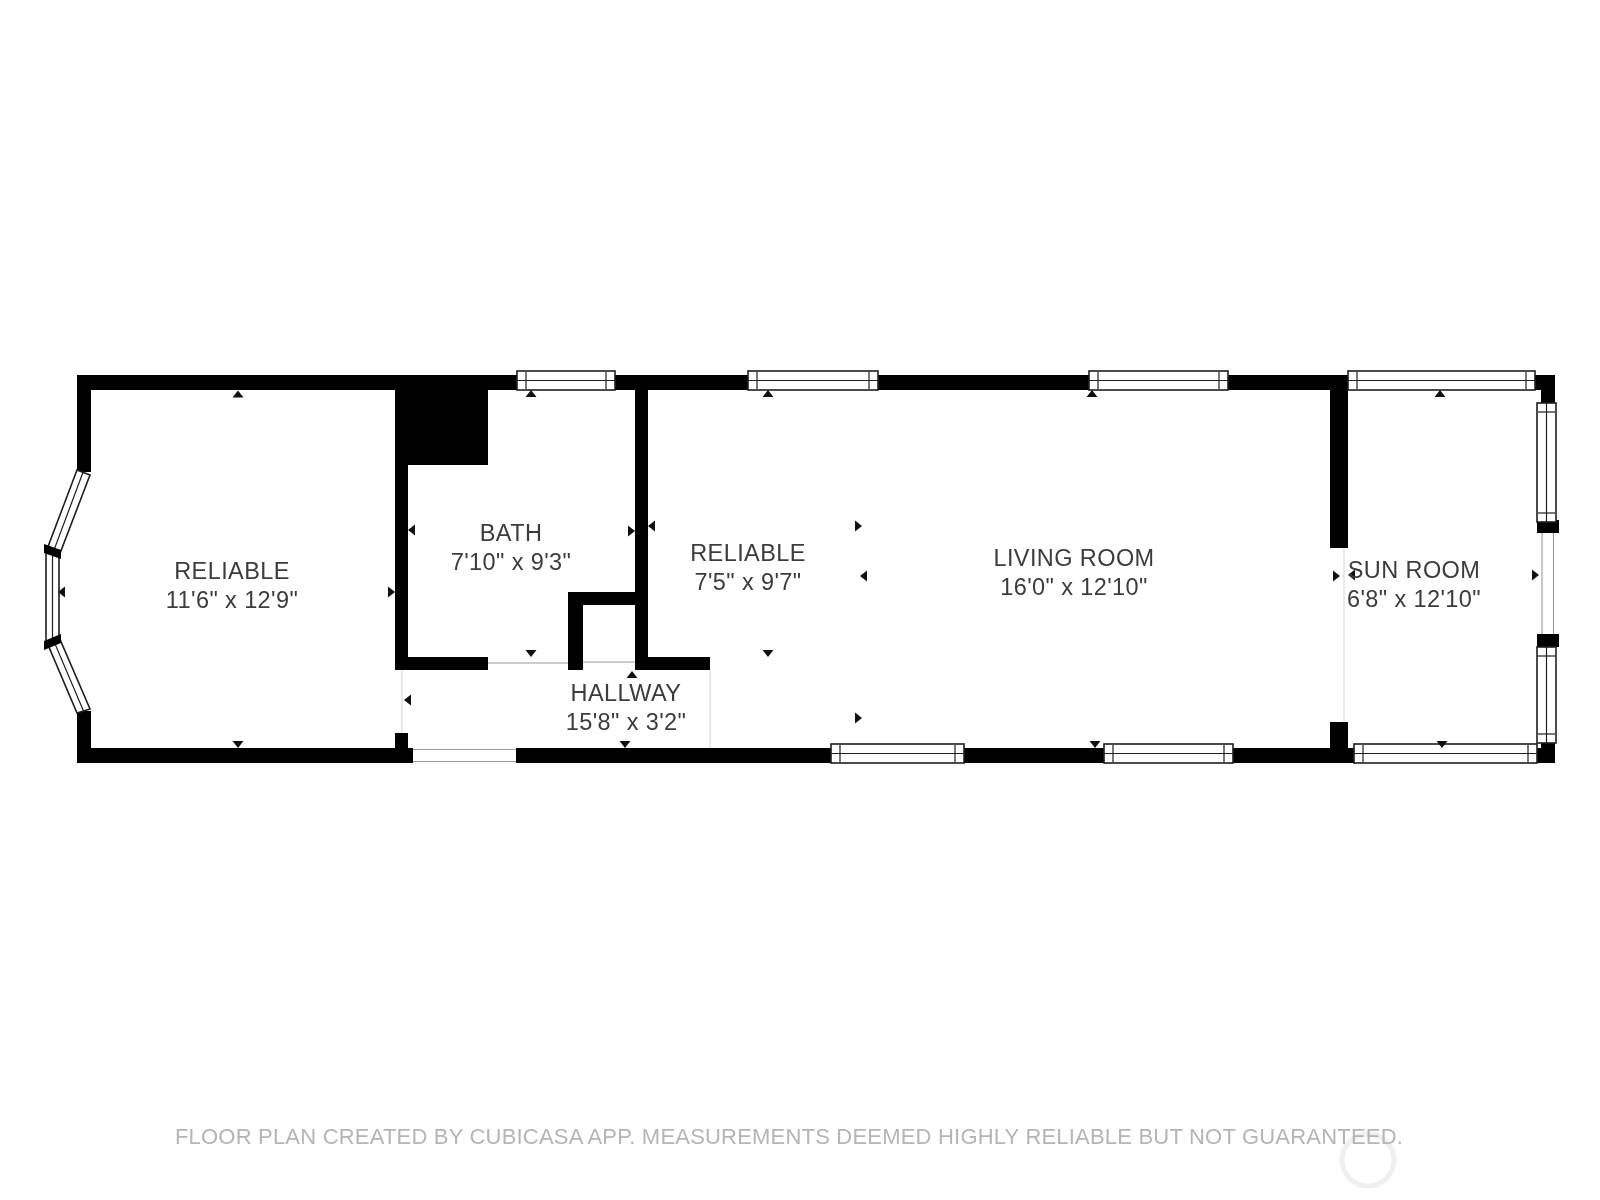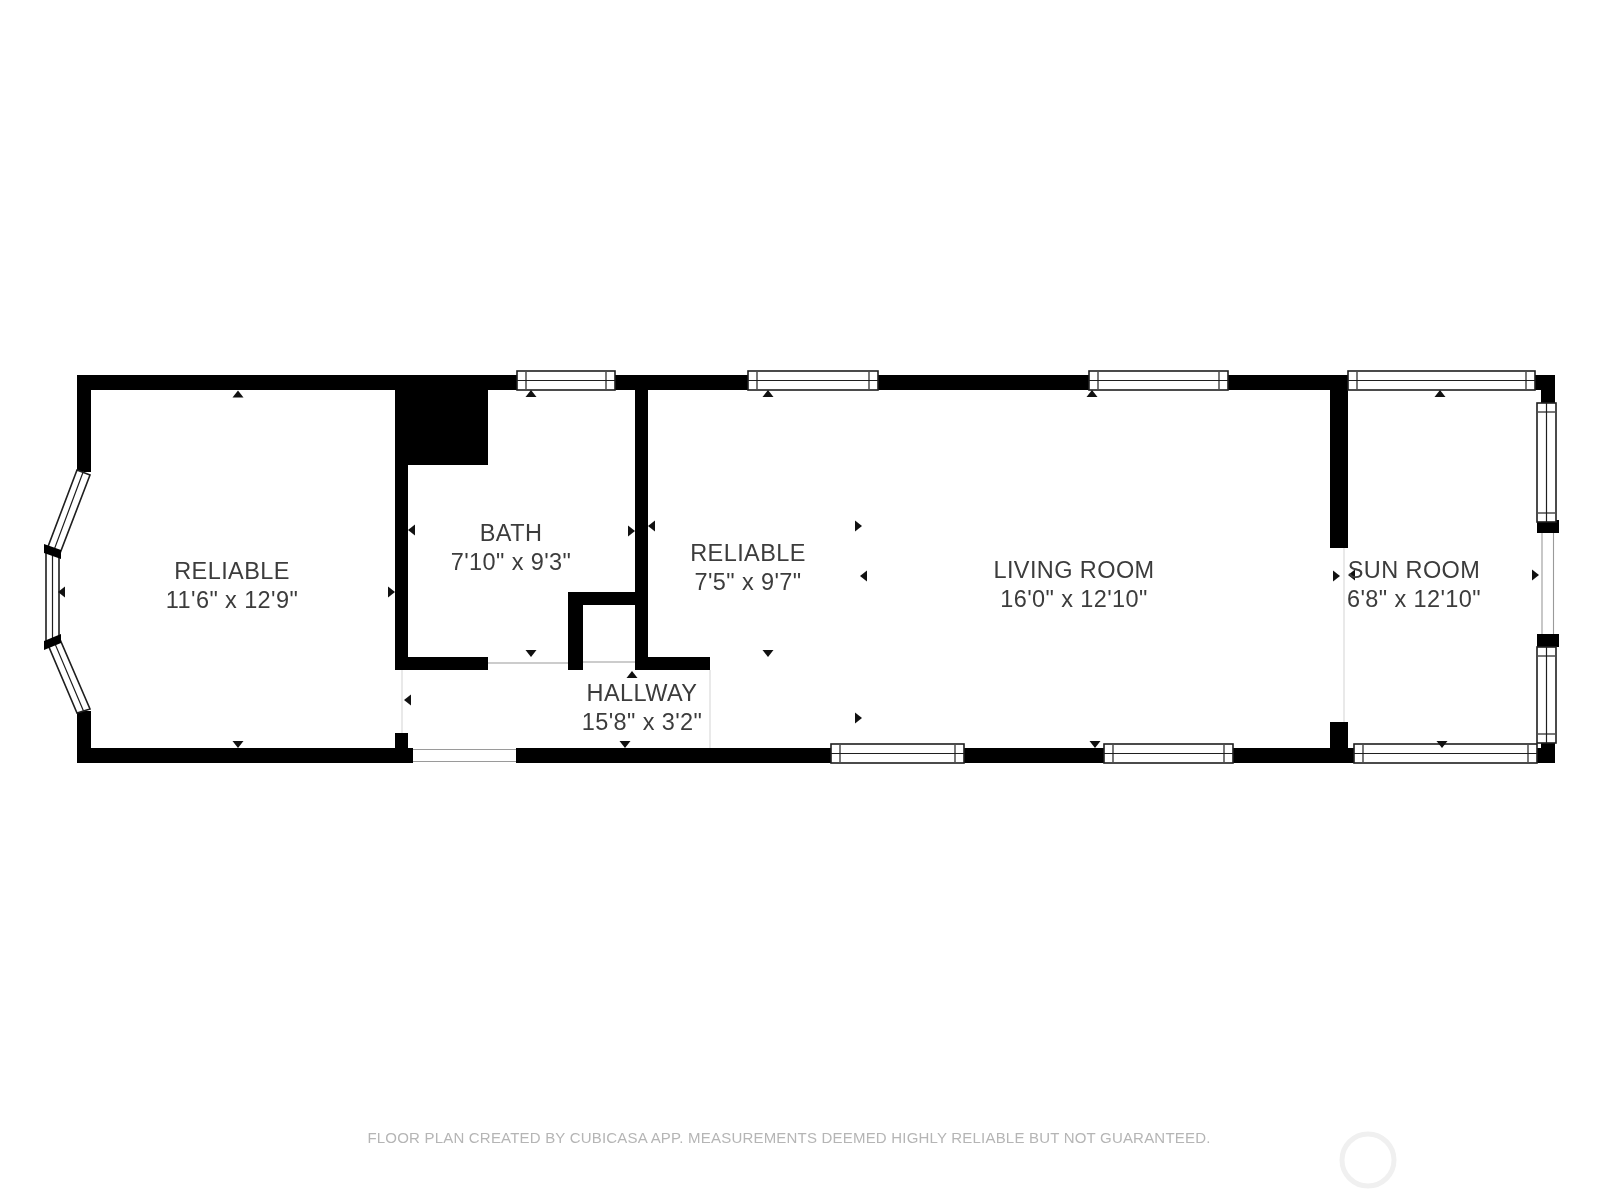--- a/index.html
+++ b/index.html
@@ -16,21 +16,21 @@
   .arrow  { fill:#111111; }
   .gapfill{ fill:#ffffff; }
   .room-label {
     position:absolute; transform:translate(-50%,-50%);
     text-align:center; color:#3c3c3c; font-size:23.5px; line-height:29px;
     letter-spacing:0.4px; white-space:nowrap;
   }
   .room-label .name, .room-label .dims { display:block; }
   .footer {
     position:absolute; left:789px; top:1137px; transform:translate(-50%,-50%);
-    font-size:15px; color:#b5b5b5; letter-spacing:0.2px; white-space:nowrap;
+    font-size:22px; color:#b5b5b5; letter-spacing:0.2px; white-space:nowrap;
   }
 </style>
 </head>
 <body>
 
 <div class="canvas">
 
   <svg class="plan-svg" width="1600" height="1200" viewBox="0 0 1600 1200">
 
     <g>
@@ -198,25 +198,25 @@
     <span class="dims">11'6" x 12'9"</span>
   </div>
   <div class="room-label" style="left:511px; top:548px;">
     <span class="name">BATH</span>
     <span class="dims">7'10" x 9'3"</span>
   </div>
   <div class="room-label" style="left:748px; top:568px;">
     <span class="name">RELIABLE</span>
     <span class="dims">7'5" x 9'7"</span>
   </div>
-  <div class="room-label" style="left:626px; top:708px;margin-left:16px;">
+  <div class="room-label" style="left:626px; top:708px;">
     <span class="name">HALLWAY</span>
     <span class="dims">15'8" x 3'2"</span>
   </div>
-  <div class="room-label" style="left:1074px; top:585px;">
+  <div class="room-label" style="left:1074px; top:573px;">
     <span class="name">LIVING ROOM</span>
     <span class="dims">16'0" x 12'10"</span>
   </div>
   <div class="room-label" style="left:1414px; top:585px;text-align:center;">
     <span class="name">SUN ROOM</span>
     <span class="dims">6'8" x 12'10"</span>
   </div>
 
   <div class="footer">FLOOR PLAN CREATED BY CUBICASA APP. MEASUREMENTS DEEMED HIGHLY RELIABLE BUT NOT GUARANTEED.</div>
 

